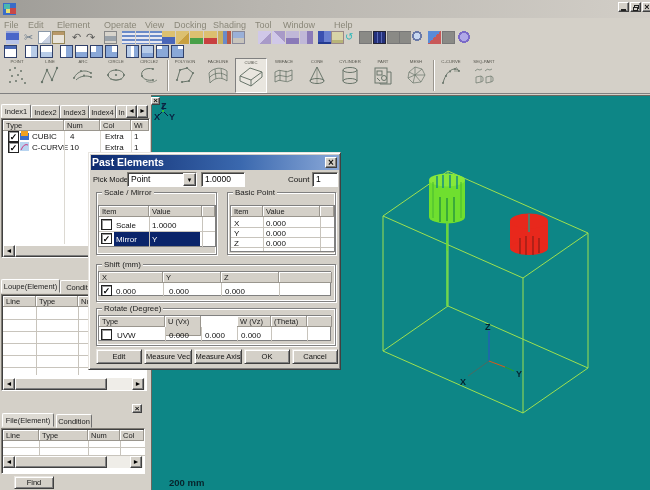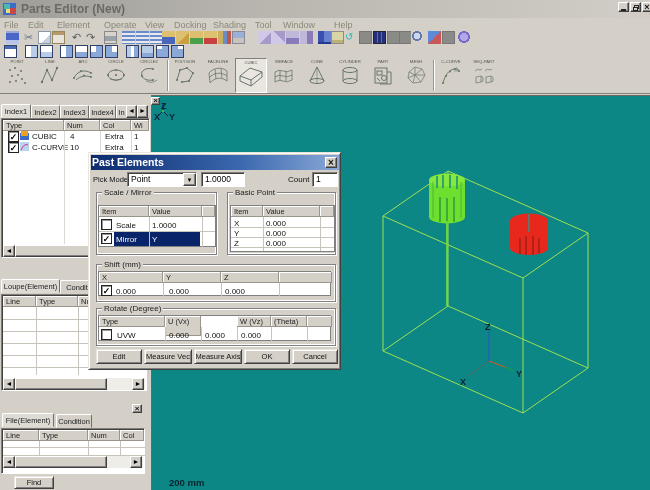--- a/index.html
+++ b/index.html
@@ -47,21 +47,20 @@
 </style></head>
 <body>
 
 <div class="abs" id="title">
   <svg class="abs" style="left:3px;top:1px" width="15" height="15">
       <rect x="0" y="2" width="13" height="12" fill="#3a6cc8"></rect>
       <rect x="1" y="3" width="6" height="5" fill="#4ab8b0"></rect>
       <rect x="7" y="7" width="6" height="6" fill="#c84848"></rect>
       <rect x="3" y="8" width="4" height="4" fill="#e8e070"></rect>
     </svg>
-  <span class="abs txt">Parts Editor (New)</span>
   <span class="abs capbtn" style="left:618px;top:2px;">
       <span class="abs" style="left:2px;top:6px;width:5px;height:1.5px;background:#222;"></span>
     </span>
   <span class="abs capbtn" style="left:630px;top:2px;">
       <span class="abs" style="left:3px;top:1.5px;width:5px;height:4px;border:1px solid #222;"></span>
       <span class="abs" style="left:1.5px;top:3.5px;width:5px;height:4px;border:1px solid #222;background:#d4d0c8;"></span>
     </span>
   <span class="abs capbtn" style="left:642px;top:2px;width:10px;font-size:9px;line-height:8px;">×</span>
 </div>
 

